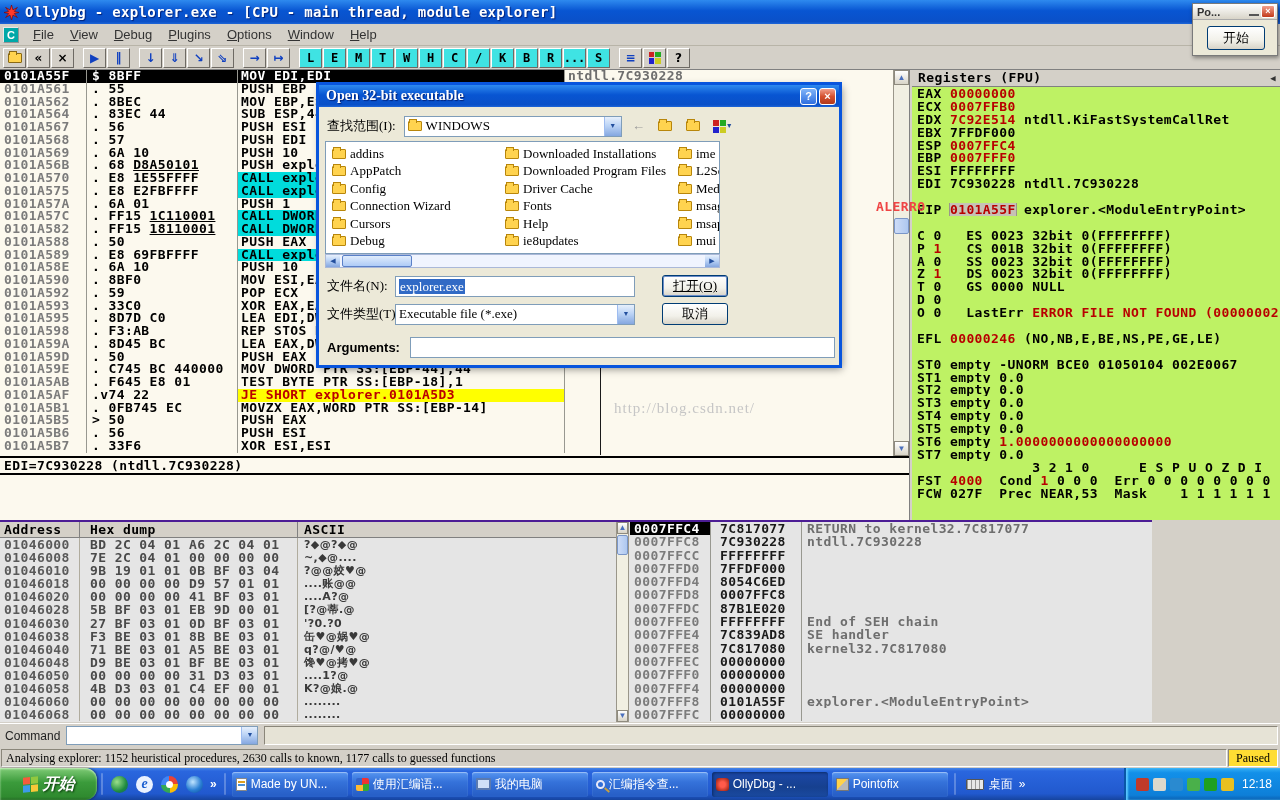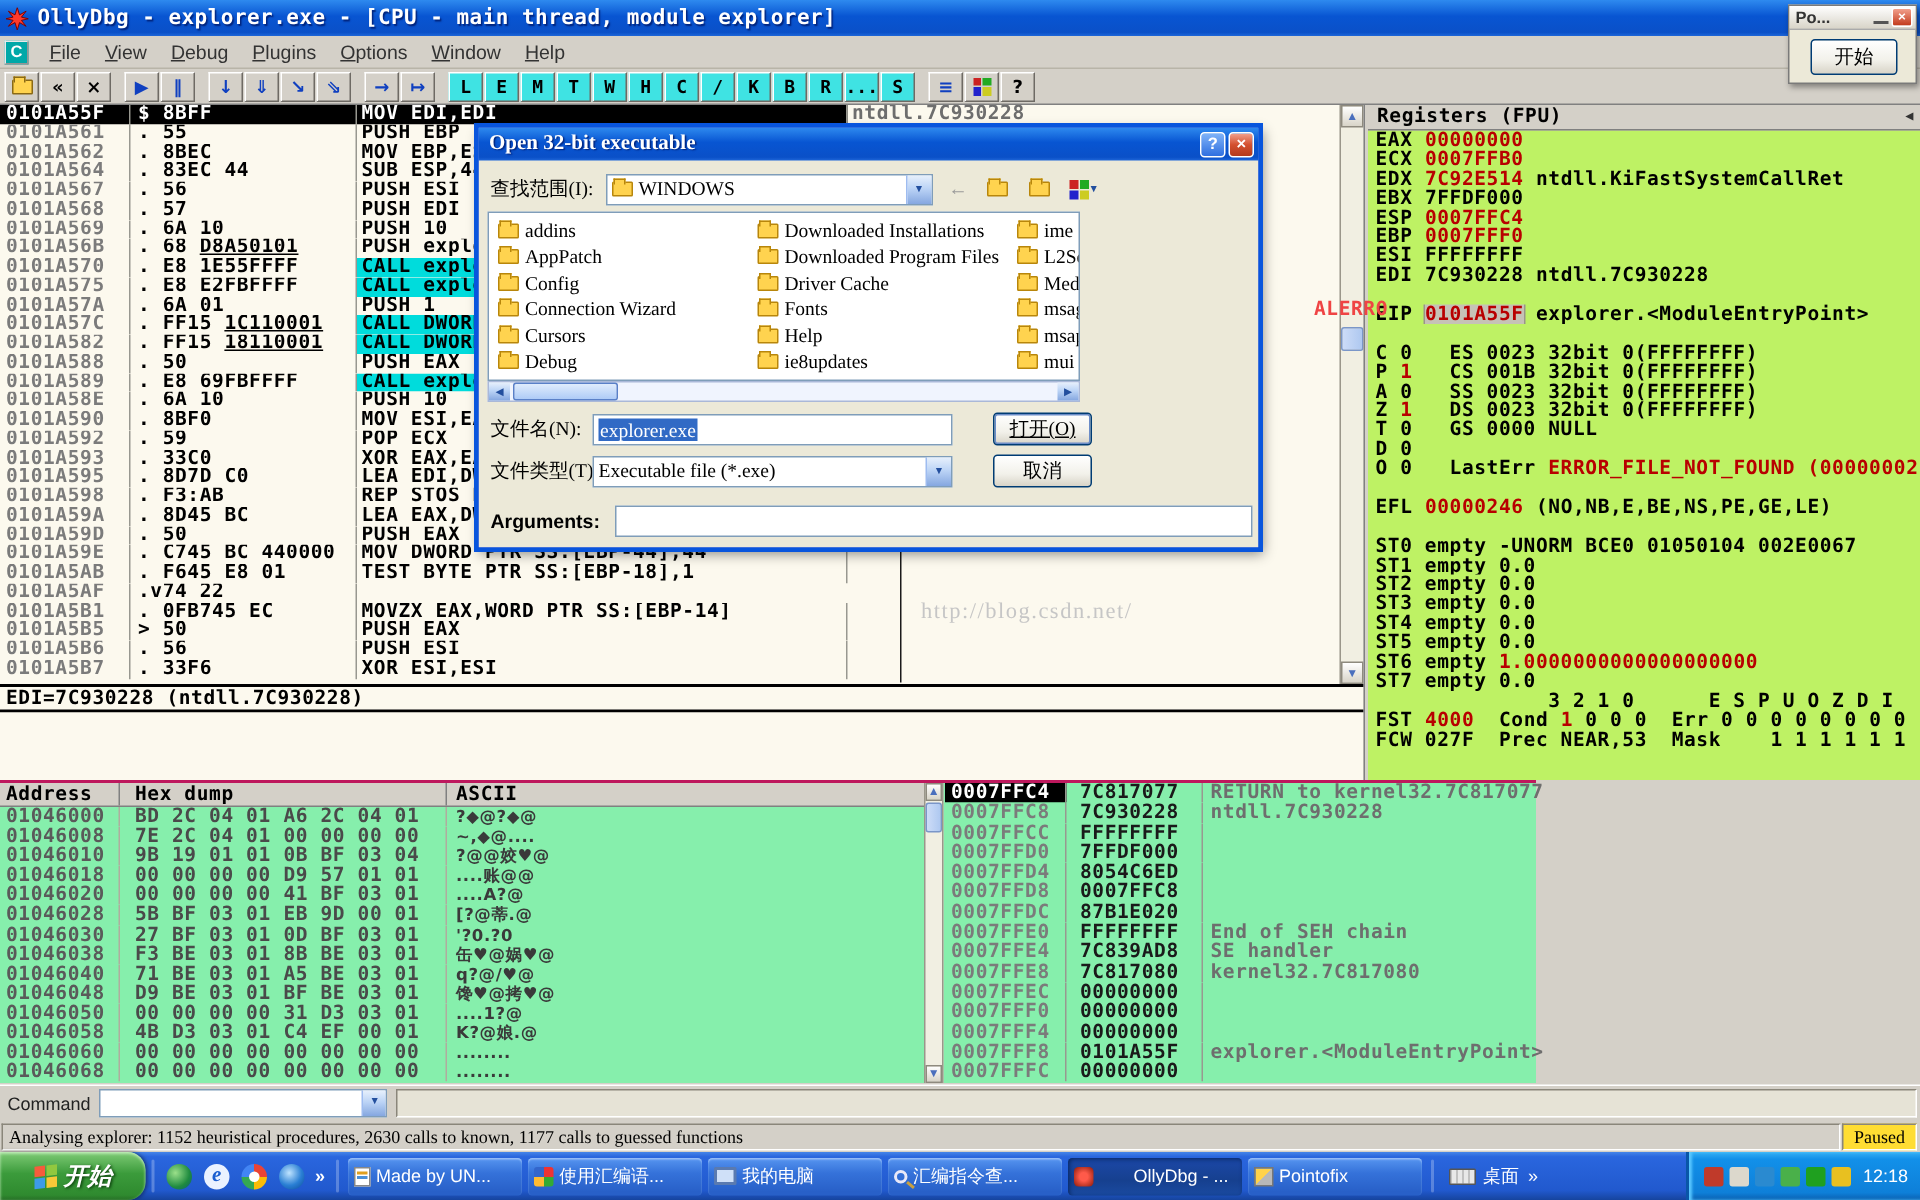--- a/index.html
+++ b/index.html
@@ -73,21 +73,21 @@
   #reg-divider { position:absolute; left:909px; top:0; width:3px; height:450px; background:#D4D0C8; border-left:1px solid #808080; }
   #registers { position:absolute; left:912px; top:0; width:368px; height:450px; background:#bef264; overflow:hidden; }
   #reg-header { height:17px; background:#D4D0C8; border-bottom:1px solid #808080; color:#000;
     padding-left:6px; line-height:16px; display:flex; }
   #reg-header .arr { margin-left:auto; margin-right:4px; font-size:9px; color:#333; }
   .rline { height:12.9px; line-height:13px; white-space:pre; padding-left:5px; overflow:hidden; }
   .rline .k { color:#000; } .rline .r { color:#B80000; }
   .rline .rh { color:#B80000; background:#C6C2B6; box-shadow:0 0 0 1px #9a968a; }
 
   
-  #lower { position:absolute; left:0; top:520px; width:1024px; height:202px; background:#86efac; border-top:2px solid #be185d; }
+  #lower { position:absolute; left:0; top:520px; width:1152px; height:202px; background:#e5e5e5; border-top:2px solid #4c1d95; }
   #dump { position:absolute; left:0; top:0; width:616px; height:200px; overflow:hidden; }
   #dump-header { display:flex; height:16px; background:#D4D0C8; border-bottom:1px solid #808080; color:#000; line-height:15px; }
   #dump-header .h-a { width:80px; padding-left:4px; border-right:1px solid #808080; }
   #dump-header .h-h { width:218px; padding-left:10px; border-right:1px solid #808080; }
   #dump-header .h-s { flex:1; padding-left:6px; }
   .mrow { display:flex; height:13.1px; line-height:13.2px; white-space:pre; overflow:hidden; }
   .m-a { width:80px; flex:none; color:#5a5a5a; padding-left:4px; border-right:1px solid #b0ac9e; }
   .m-h1 { width:109px; flex:none; color:#4a4a4a; padding-left:10px; }
   .m-h2 { width:109px; flex:none; color:#4a4a4a; border-right:1px solid #b0ac9e; }
   .m-s { flex:1; color:#3a3a3a; padding-left:6px; font-family:"DejaVu Sans",sans-serif; font-size:11px; overflow:hidden; }
@@ -131,21 +131,21 @@
   .qicon { width:17px; height:17px; border-radius:50%; margin:0 4px; flex:none; }
   #ql-messenger { background:radial-gradient(circle at 35% 35%,#9be08a,#1f8b3f 60%,#0a5a7a); }
   #ql-ie { background:#eaf2ff; color:#1b5fd0; font:bold italic 14px "Liberation Serif",serif; text-align:center; line-height:16px; border-radius:50%; }
   #ql-chrome { background:conic-gradient(#ea4335 0 25%,#fbbc05 25% 50%,#34a853 50% 75%,#4285f4 75% 100%); position:relative; }
   #ql-chrome::after { content:""; position:absolute; left:5px; top:5px; width:7px; height:7px; border-radius:50%; background:#fff; }
   #ql-browser { background:radial-gradient(circle at 40% 35%,#bfe4ff,#2a7fd4 55%,#0a4a9a); }
   .ql-more { color:#fff; font:bold 12px "Liberation Sans",sans-serif; margin:0 3px; }
   .taskbtn { width:116px; height:25px; margin:0 2px; border-radius:3px;
     background:linear-gradient(180deg,#5795F0,#3572DA 40%,#2860C8 90%);
     box-shadow:inset 0 1px 1px #9cc0f8; display:flex; align-items:center; padding:0 4px; overflow:hidden; }
-  .taskbtn.active { background:linear-gradient(180deg,#1C48A8,#16408F 60%,#1A4AA0); box-shadow:inset 1px 1px 3px #0a2a66;gap:23px; }
+  .taskbtn.active { background:linear-gradient(180deg,#1C48A8,#16408F 60%,#1A4AA0); box-shadow:inset 1px 1px 3px #0a2a66; }
   .taskbtn .tlabel { color:#fff; font:12px "Liberation Sans",sans-serif; margin-left:4px; white-space:nowrap; overflow:hidden; }
   .ticon { width:15px; height:13px; flex:none; }
   .ti-document { background:#fff; border:1px solid #888; width:11px; height:13px; position:relative; }
   .ti-document::after { content:""; position:absolute; left:1px; top:2px; width:7px; height:2px; background:#e0a020; box-shadow:0 3px 0 #4a90d8; }
   .ti-colored { background:conic-gradient(#e33 0 25%,#3a3 25% 50%,#fb3 50% 75%,#36c 75% 100%); border-radius:2px; width:13px; height:13px; }
   .ti-computer { width:15px; height:12px; background:#cfe0f8; border:2px solid #5a7ab0; border-radius:1px; }
   .ti-magnifier { width:9px; height:9px; border:2px solid #e8e8f8; border-radius:50%; position:relative; margin-top:1px; }
   .ti-magnifier::after { content:""; position:absolute; left:6px; top:7px; width:6px; height:2px; background:#c8a040; transform:rotate(40deg); }
   .ti-ollydbg { width:13px; height:13px; border-radius:3px; background:radial-gradient(circle,#ff5a4a 30%,#8a1a0a); }
   .ti-pointofix { width:13px; height:13px; background:linear-gradient(135deg,#ffd24a 50%,#b8b8b8 50%); border:1px solid #777; }
@@ -319,21 +319,21 @@
         <div class="drow"><span class="c-a">0101A58E</span><span class="c-b">. 6A 10</span><span class="c-i">PUSH 10</span><span class="c-c"></span></div>
         <div class="drow"><span class="c-a">0101A590</span><span class="c-b">. 8BF0</span><span class="c-i">MOV ESI,EAX</span><span class="c-c"></span></div>
         <div class="drow"><span class="c-a">0101A592</span><span class="c-b">. 59</span><span class="c-i">POP ECX</span><span class="c-c"></span></div>
         <div class="drow"><span class="c-a">0101A593</span><span class="c-b">. 33C0</span><span class="c-i">XOR EAX,EAX</span><span class="c-c"></span></div>
         <div class="drow"><span class="c-a">0101A595</span><span class="c-b">. 8D7D C0</span><span class="c-i">LEA EDI,DWORD PTR SS:[EBP-40]</span><span class="c-c"></span></div>
         <div class="drow"><span class="c-a">0101A598</span><span class="c-b">. F3:AB</span><span class="c-i">REP STOS DWORD PTR ES:[EDI]</span><span class="c-c"></span></div>
         <div class="drow"><span class="c-a">0101A59A</span><span class="c-b">. 8D45 BC</span><span class="c-i">LEA EAX,DWORD PTR SS:[EBP-44]</span><span class="c-c"></span></div>
         <div class="drow"><span class="c-a">0101A59D</span><span class="c-b">. 50</span><span class="c-i">PUSH EAX</span><span class="c-c"></span></div>
         <div class="drow"><span class="c-a">0101A59E</span><span class="c-b">. C745 BC 440000</span><span class="c-i">MOV DWORD PTR SS:[EBP-44],44</span><span class="c-c"></span></div>
         <div class="drow"><span class="c-a">0101A5AB</span><span class="c-b">. F645 E8 01</span><span class="c-i">TEST BYTE PTR SS:[EBP-18],1</span><span class="c-c"></span></div>
-        <div class="drow hly"><span class="c-a">0101A5AF</span><span class="c-b">.v74 22</span><span class="c-c"></span></div>
+        <div class="drow hly"><span class="c-a">0101A5AF</span><span class="c-b">.v74 22</span><span class="c-i">JE SHORT explorer.0101A5D3</span><span class="c-c"></span></div>
         <div class="drow"><span class="c-a">0101A5B1</span><span class="c-b">. 0FB745 EC</span><span class="c-i">MOVZX EAX,WORD PTR SS:[EBP-14]</span><span class="c-c"></span></div>
         <div class="drow"><span class="c-a">0101A5B5</span><span class="c-b">&gt; 50</span><span class="c-i">PUSH EAX</span><span class="c-c"></span></div>
         <div class="drow"><span class="c-a">0101A5B6</span><span class="c-b">. 56</span><span class="c-i">PUSH ESI</span><span class="c-c"></span></div>
         <div class="drow"><span class="c-a">0101A5B7</span><span class="c-b">. 33F6</span><span class="c-i">XOR ESI,ESI</span><span class="c-c"></span></div>
       </div>
     <div id="argline"></div>
     <div id="fragment" class="mono">ALERRO</div>
     <div id="watermark">http://blog.csdn.net/</div>
     <div id="disasm-scroll">
       <div class="sb-btn" style="top:0">▲</div>

